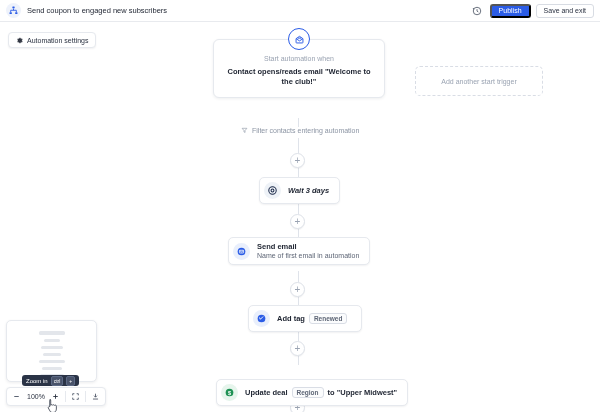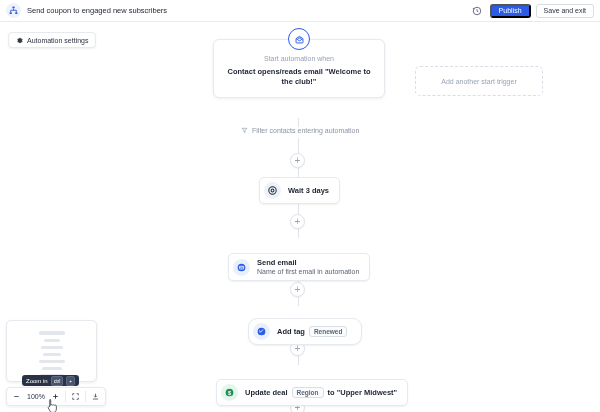--- a/index.html
+++ b/index.html
@@ -264,47 +264,47 @@
     <div class="plus-node" style="position:absolute; left:290px; top:260px;">
       <span>+</span>
     </div>
     <div class="plus-node" style="position:absolute; left:290px; top:319px;">
       <span>+</span>
     </div>
     <div class="plus-node" style="position:absolute; left:290px; top:378px;">
       <span>+</span>
     </div>
 
-    <div class="node" style="left:259px; top:155px;">
+    <div class="node" style="left:259px; top:155px;font-style:italic;">
       <span class="node-ic" style="background:#eef2f7;">
         <svg width="11" height="11" viewBox="0 0 16 16" fill="none" stroke="#1c2a4a" stroke-width="1.5">
           <circle cx="8" cy="8" r="5.4"></circle>
           <circle cx="8" cy="8" r="2.1"></circle>
         </svg>
       </span>
       <span class="node-body">
         <span class="node-title">Wait 3 days</span>
       </span>
     </div>
 
-    <div class="node" style="left:228px; top:215px;margin-top:16px;">
+    <div class="node" style="left:228px; top:215px;">
       <span class="node-ic" style="background:#e9effc;">
         <svg width="11" height="11" viewBox="0 0 16 16" fill="none" stroke="#2b5ce6" stroke-width="1.5">
           <circle cx="8" cy="8" r="5.6" fill="#2b5ce6" stroke="none"></circle>
           <rect x="5" y="6.2" width="6" height="4" rx="0.6" fill="none" stroke="#ffffff" stroke-width="1.1"></rect>
           <path d="M5.2 6.6 8 8.6l2.8-2" stroke="#ffffff" stroke-width="1.1"></path>
         </svg>
       </span>
       <span class="node-body">
         <span class="node-title">Send email</span>
         <span class="node-desc">Name of first email in automation</span>
       </span>
     </div>
 
-    <div class="node" style="left:248px; top:296px;border-radius:9px;">
+    <div class="node" style="left:248px; top:283px;">
       <span class="node-ic" style="background:#e9effc;">
         <svg width="11" height="11" viewBox="0 0 16 16">
           <circle cx="8" cy="8" r="5.6" fill="#2b5ce6"></circle>
           <path d="M9.9 5.6 6.3 9.2 5.3 7" fill="none" stroke="#ffffff" stroke-width="1.3" stroke-linecap="round"></path>
         </svg>
       </span>
       <span class="inline-row">
         <span>Add tag</span>
         <span class="chip">Renewed</span>
       </span>

